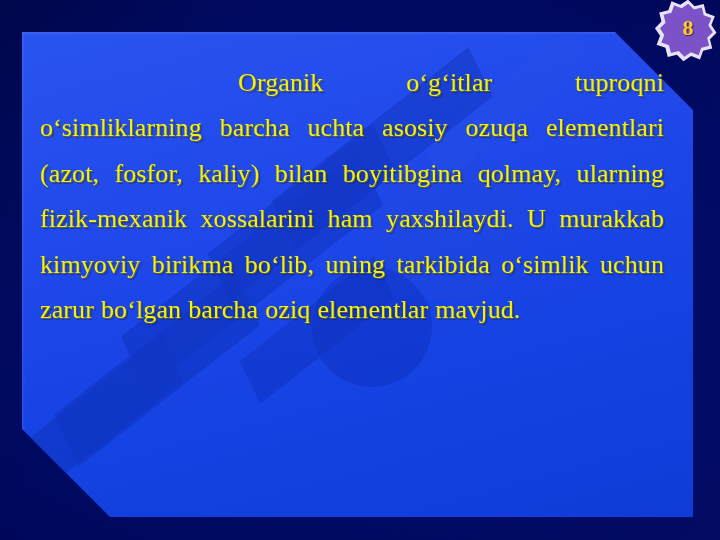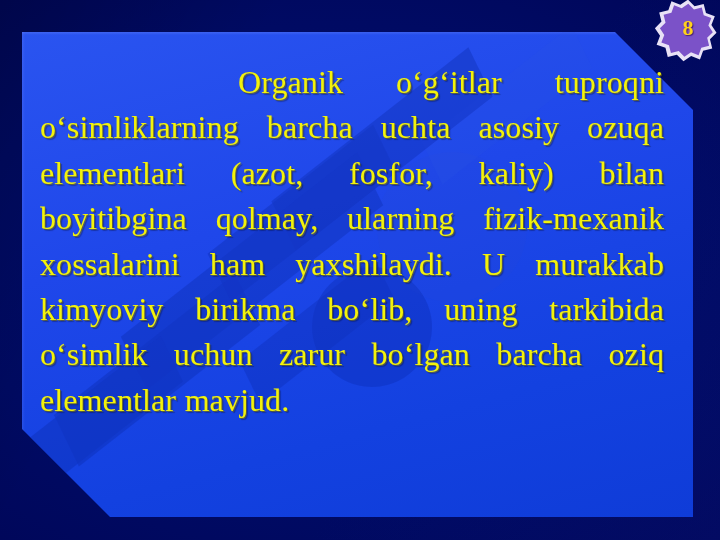--- a/index.html
+++ b/index.html
@@ -83,21 +83,21 @@
 
   
   .body-text {
     position: absolute;
     left: 40px;
     top: 60px;
     width: 624px;
     text-align: justify;
     text-align-last: left;
     color: #f2f20c;
-    font-size: 32px;
+    font-size: 26px;
     line-height: 45.4px;
     text-indent: 198px;
     letter-spacing: 0.1px;
     text-shadow:
       1px 1px 0 rgba(120,110,10,0.65),
       2px 2px 1px rgba(0,0,20,0.30);
     word-spacing: 0.5px;
     -webkit-font-smoothing: antialiased;
   }
 

